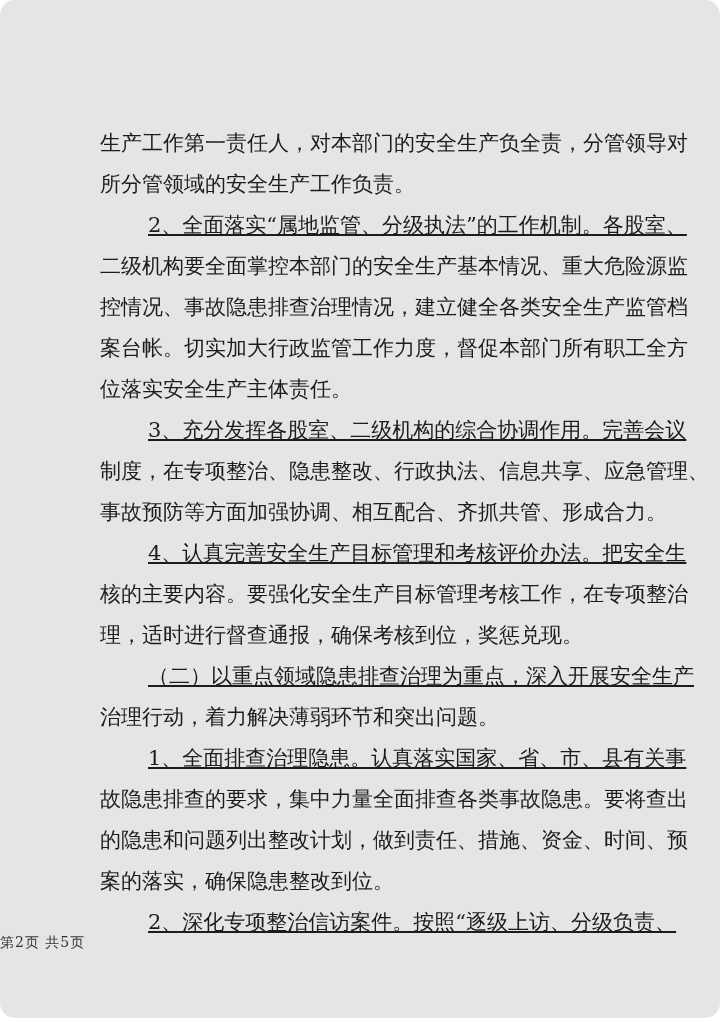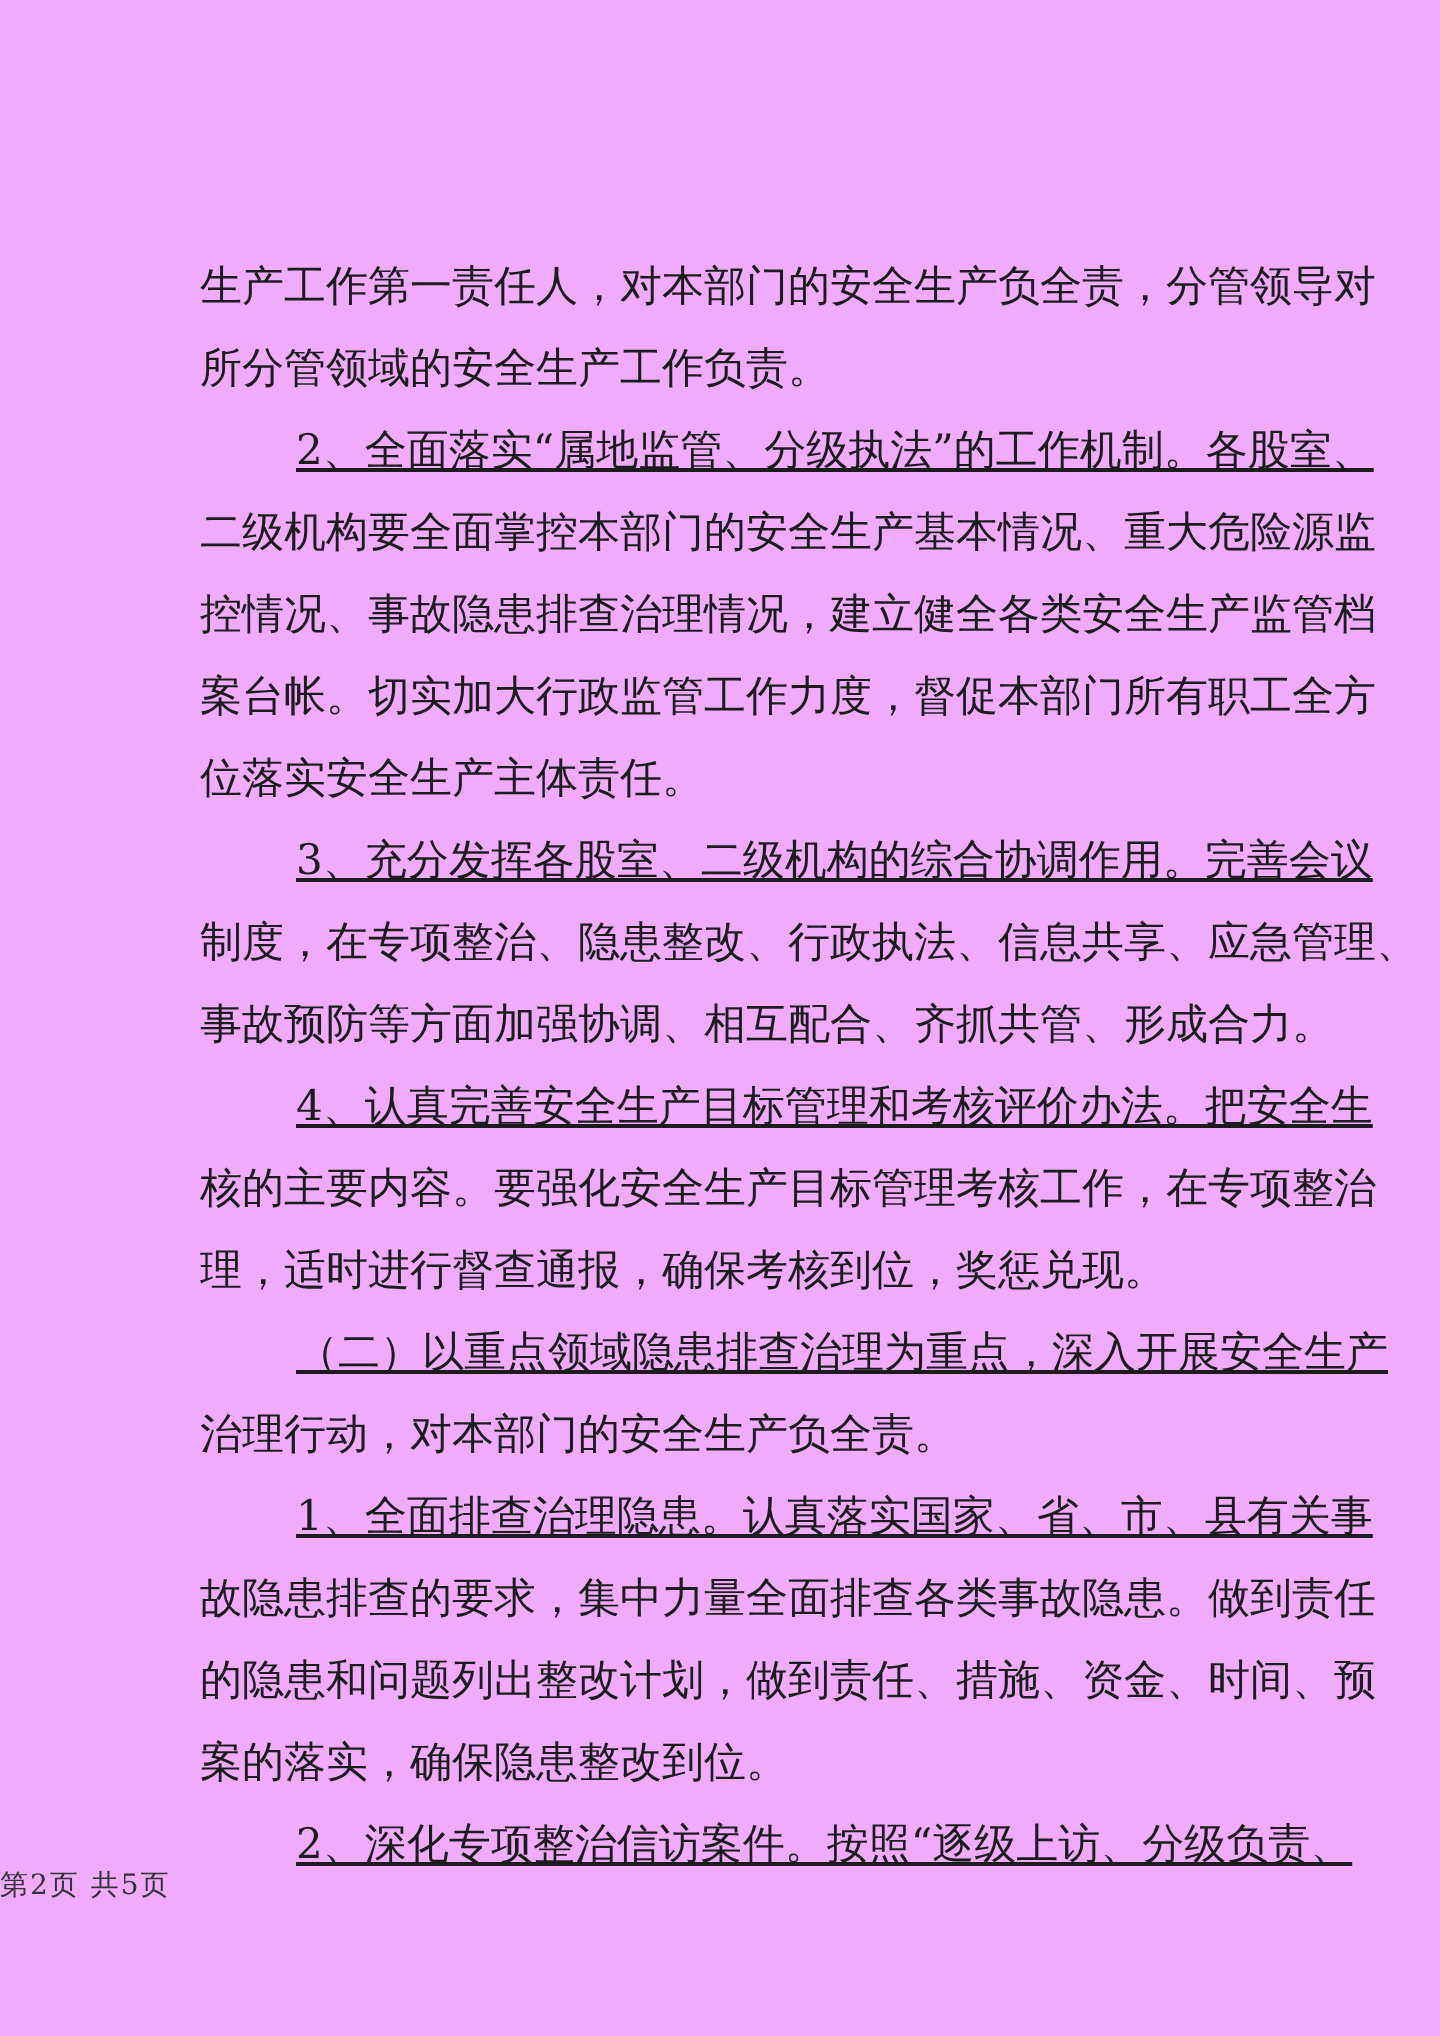--- a/index.html
+++ b/index.html
@@ -14,21 +14,22 @@
       overflow: hidden;
       font-family: "DejaVu Serif", "Liberation Serif", serif;
       color: #1a1a1a;
     }
     .page {
       position: absolute;
       left: 0;
       top: 0;
       width: 720px;
       height: 1018px;
-      background: #f0abfc;
+      background: #e5e5e5;
+      border-radius: 15px;
     }
     .content {
       position: absolute;
       left: 100px;
       top: 126px;
       width: 534px;
     }
     .line {
       height: 41px;
       line-height: 34px;
@@ -68,22 +69,22 @@
     <div class="line">控情况、事故隐患排查治理情况，建立健全各类安全生产监管档</div>
     <div class="line">案台帐。切实加大行政监管工作力度，督促本部门所有职工全方</div>
     <div class="line last">位落实安全生产主体责任。</div>
     <div class="line indent">3、充分发挥各股室、二级机构的综合协调作用。完善会议</div>
     <div class="line">制度，在专项整治、隐患整改、行政执法、信息共享、应急管理、</div>
     <div class="line last">事故预防等方面加强协调、相互配合、齐抓共管、形成合力。</div>
     <div class="line indent">4、认真完善安全生产目标管理和考核评价办法。把安全生</div>
     <div class="line">核的主要内容。要强化安全生产目标管理考核工作，在专项整治</div>
     <div class="line last">理，适时进行督查通报，确保考核到位，奖惩兑现。</div>
     <div class="line indent">（二）以重点领域隐患排查治理为重点，深入开展安全生产</div>
-    <div class="line last">治理行动，对本部门的安全生产负全责。</div>
+    <div class="line last">治理行动，着力解决薄弱环节和突出问题。</div>
     <div class="line indent">1、全面排查治理隐患。认真落实国家、省、市、县有关事</div>
-    <div class="line">故隐患排查的要求，集中力量全面排查各类事故隐患。做到责任</div>
+    <div class="line">故隐患排查的要求，集中力量全面排查各类事故隐患。要将查出</div>
     <div class="line">的隐患和问题列出整改计划，做到责任、措施、资金、时间、预</div>
     <div class="line last">案的落实，确保隐患整改到位。</div>
     <div class="line indent">2、深化专项整治信访案件。按照“逐级上访、分级负责、</div>
   </div>
 
   <div class="footer">第2页 共5页</div>
 </div>
 
 </body></html>

